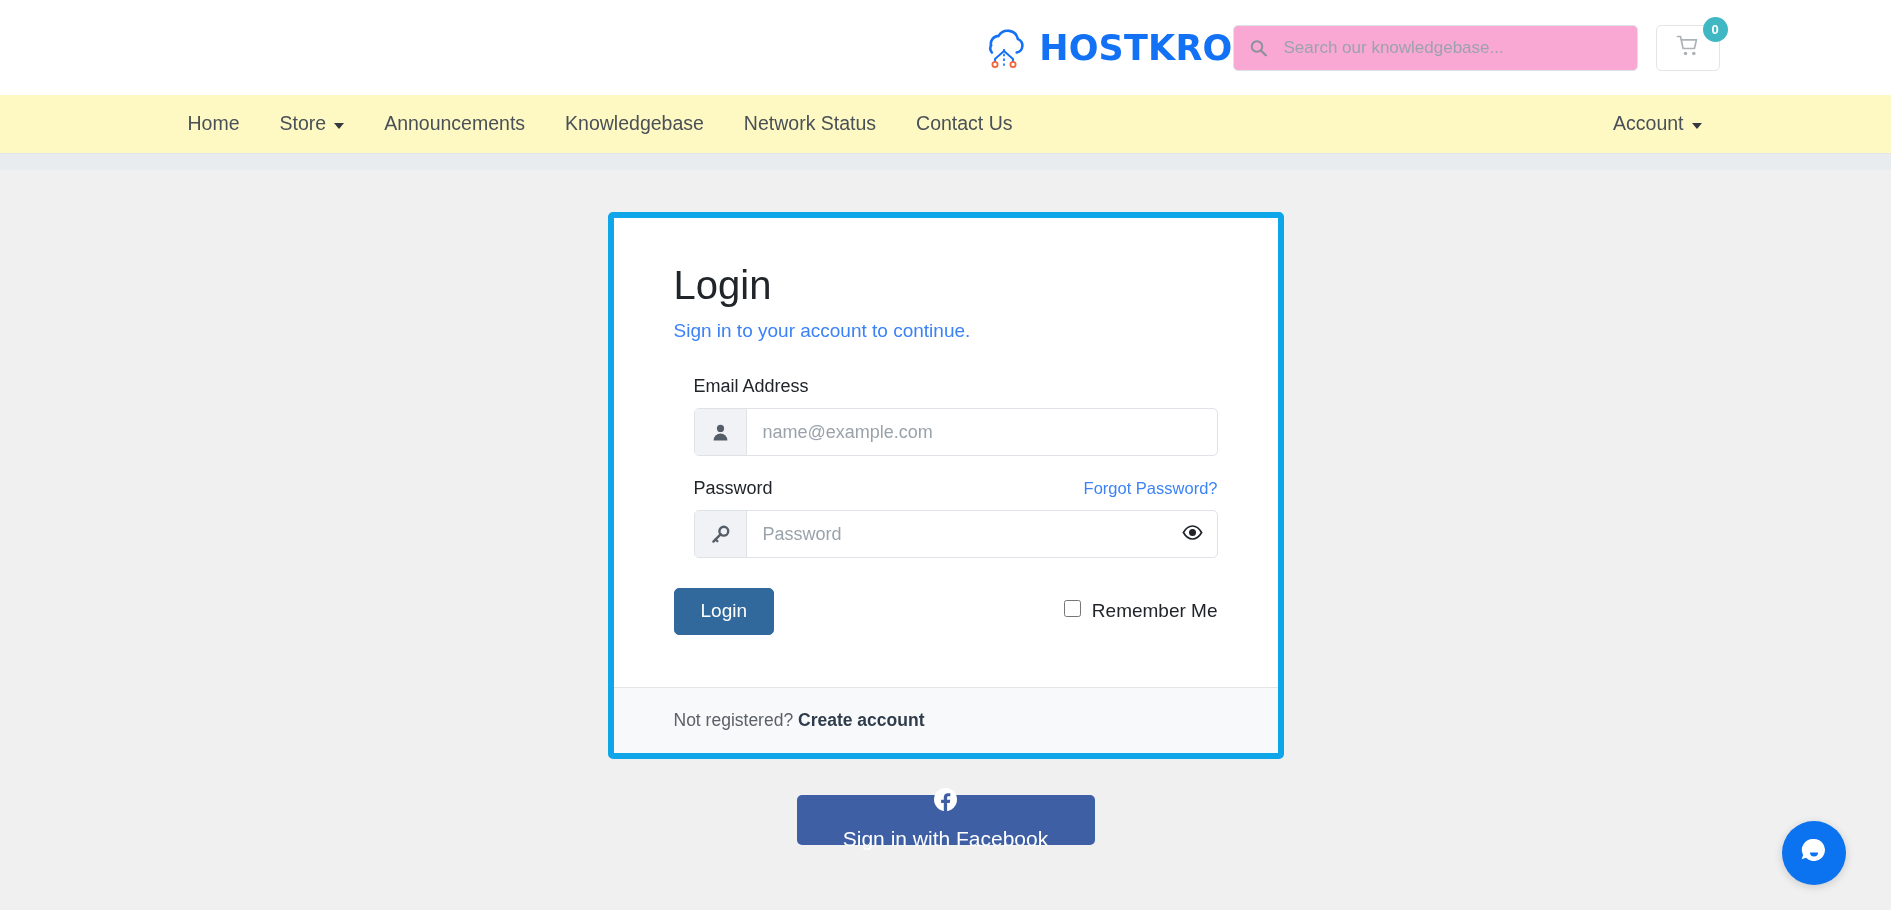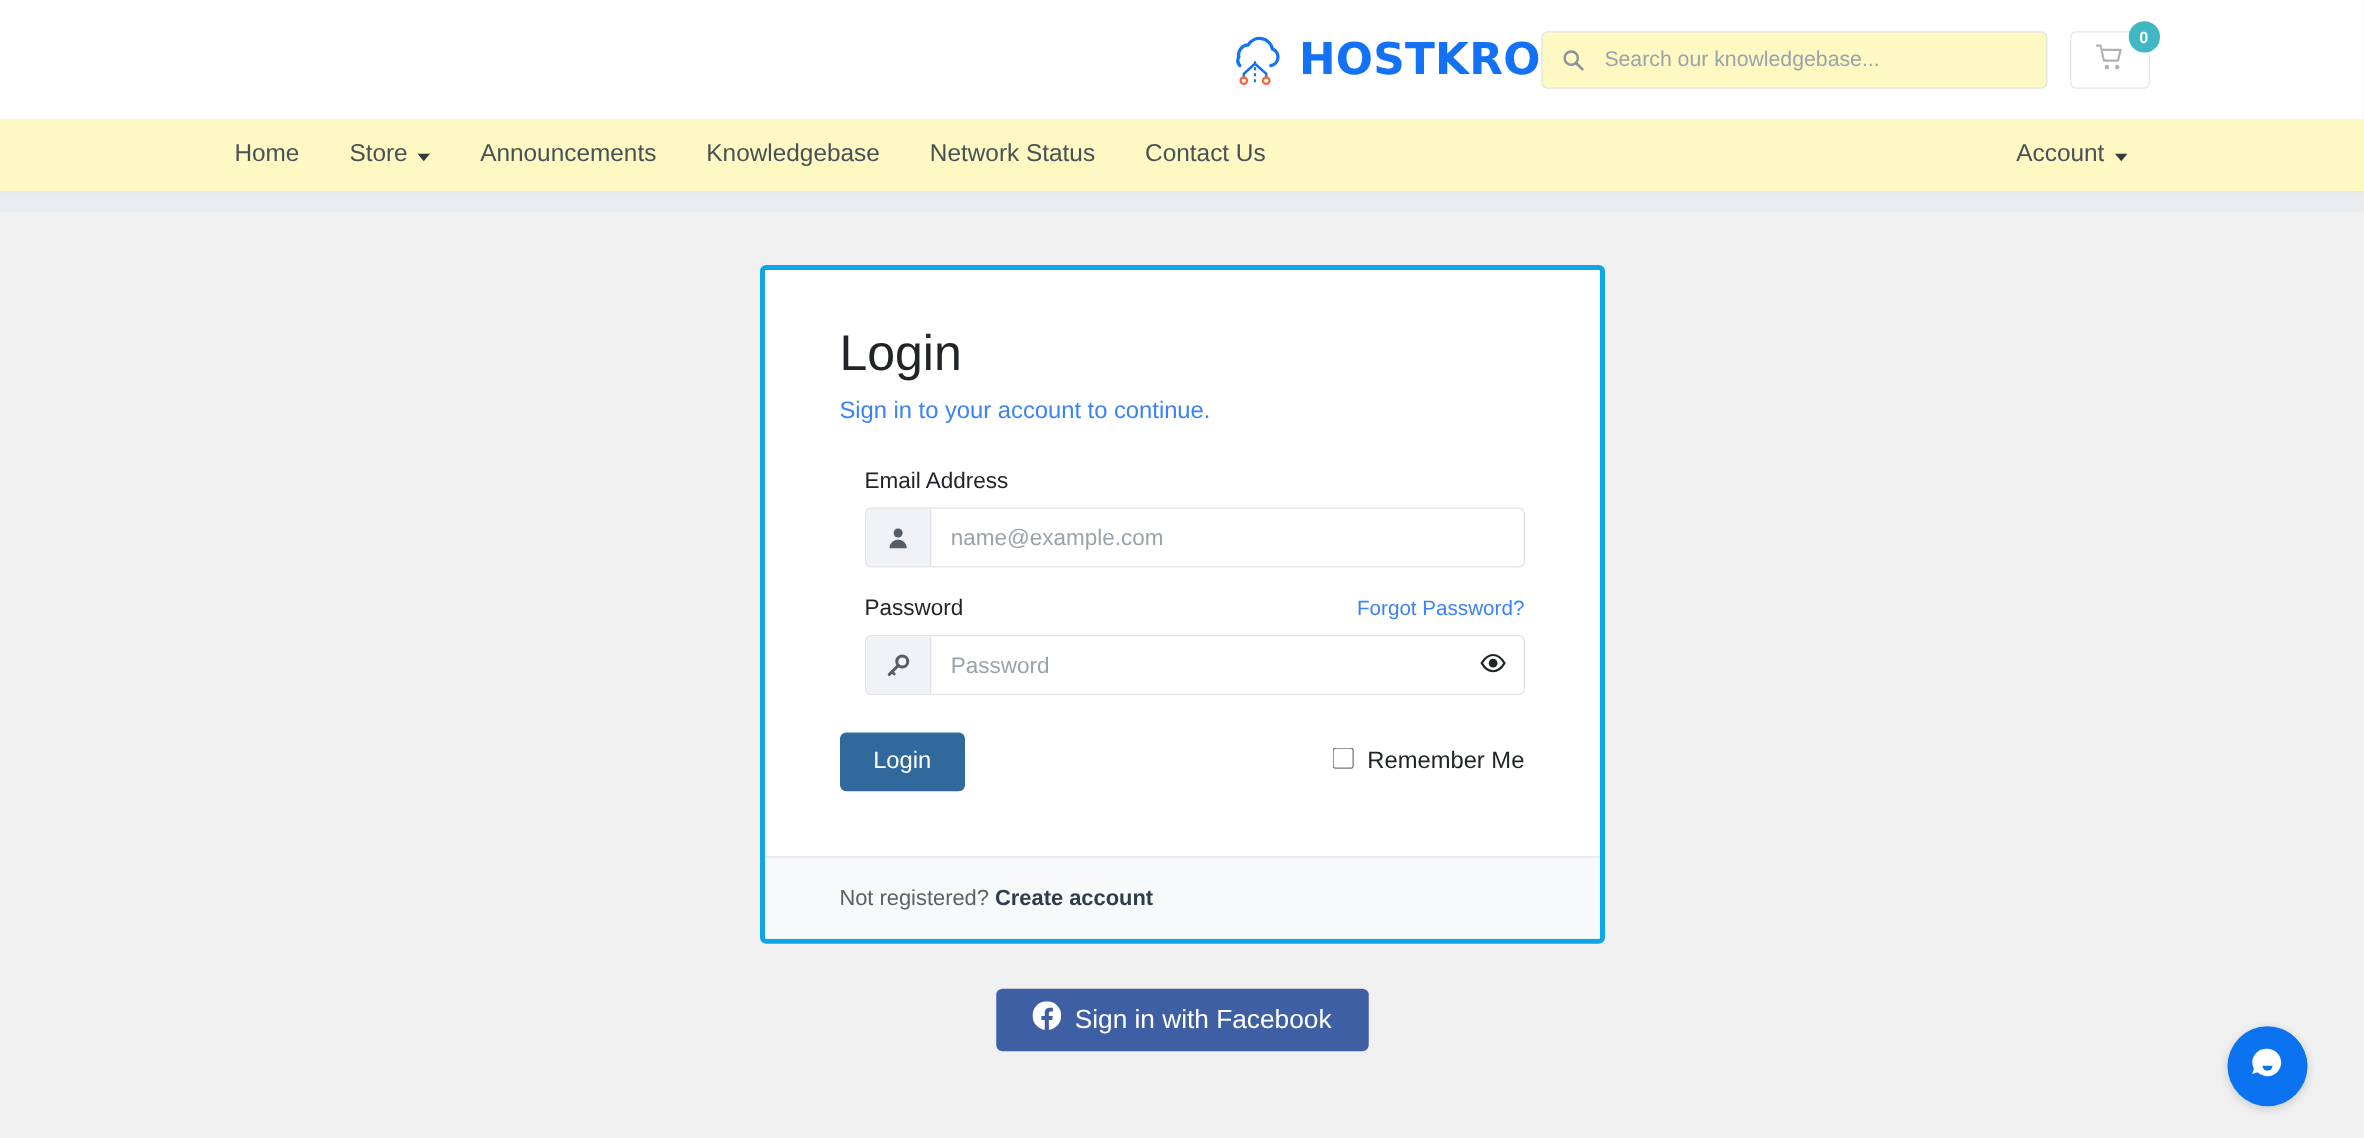--- a/index.html
+++ b/index.html
@@ -53,21 +53,21 @@
   .search-wrap {
     position: relative;
     width: 405px;
     height: 46px;
   }
   .search-input {
     width: 100%;
     height: 46px;
     border: 1px solid #dfe3e7;
     border-radius: 5px;
-    background: #fef9c3;
+    background: #f9a8d4;
     padding: 0 14px 0 50px;
     font-size: 17px;
     color: #495057;
     font-family: "Liberation Sans", sans-serif;
     outline: none;
   }
   .search-input::placeholder { color: #9aa3ab; }
   .search-icon {
     position: absolute;
     left: 17px; top: 50%;
@@ -150,21 +150,21 @@
     height: 740px;
     position: relative;
   }
   .login-wrap {
     width: 676px;
     margin: 0 auto;
     padding-top: 42px;
   }
   .card {
     background: #fff;
-    border: 4px solid #0ea5e9;
+    border: 6px solid #0ea5e9;
     border-radius: 5px;
     overflow: hidden;
   }
   .card-body { padding: 44px 60px 52px 60px; }
   .login-title {
     font-size: 40px;
     font-weight: 400;
     color: #212529;
     margin: 0 0 12px 0;
     line-height: 1.15;
@@ -298,20 +298,21 @@
     font-size: 21px;
     padding: 0 26px;
     height: 50px;
     min-width: 298px;
     display: flex;
     align-items: center;
     justify-content: center;
     gap: 11px;
     cursor: pointer;
     font-family: "Liberation Sans", sans-serif;
+    flex-direction: column;
   }
   .fb-icon { width: 23px; height: 23px; flex: 0 0 23px; }
 
   
   .chat-widget {
     position: absolute;
     right: 45px;
     bottom: 25px;
     width: 64px; height: 64px;
     border-radius: 50%;

